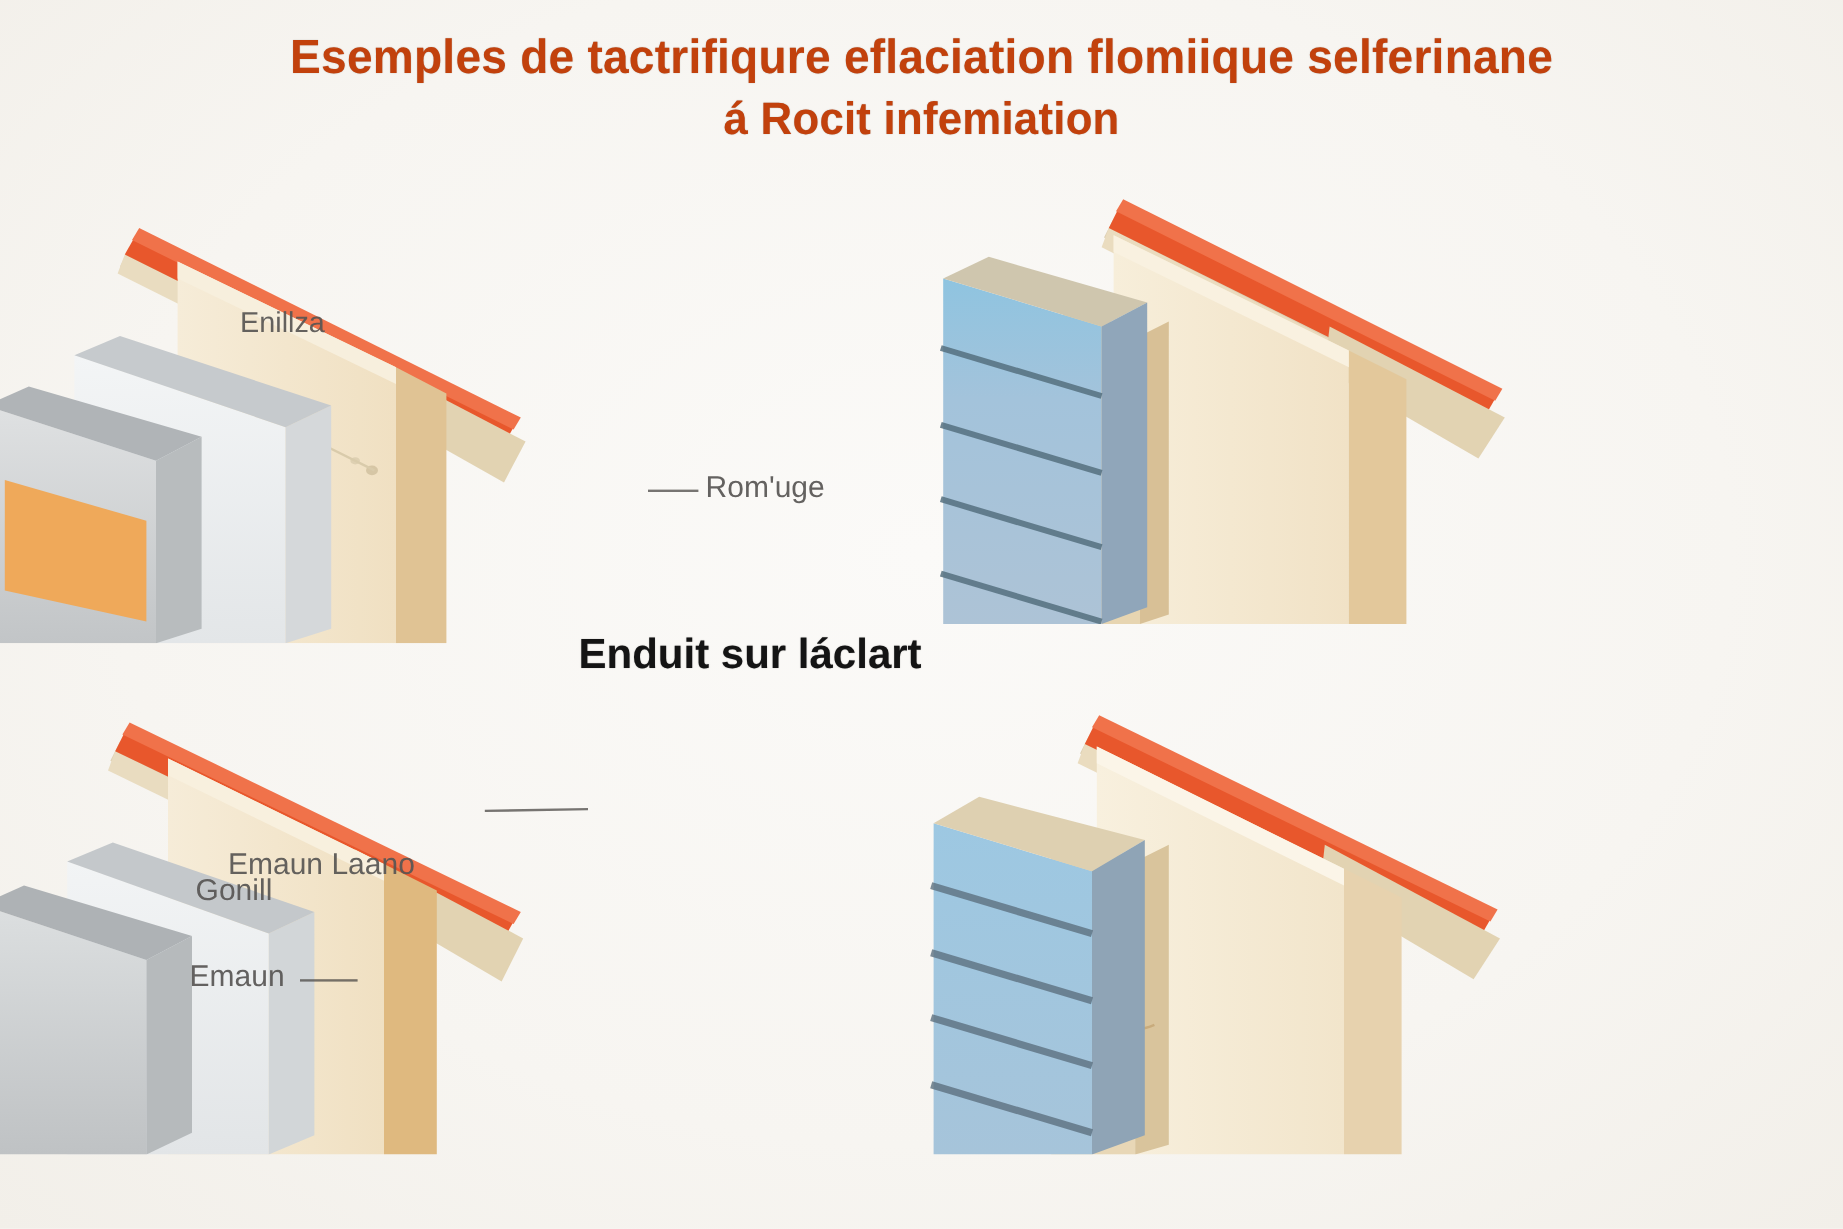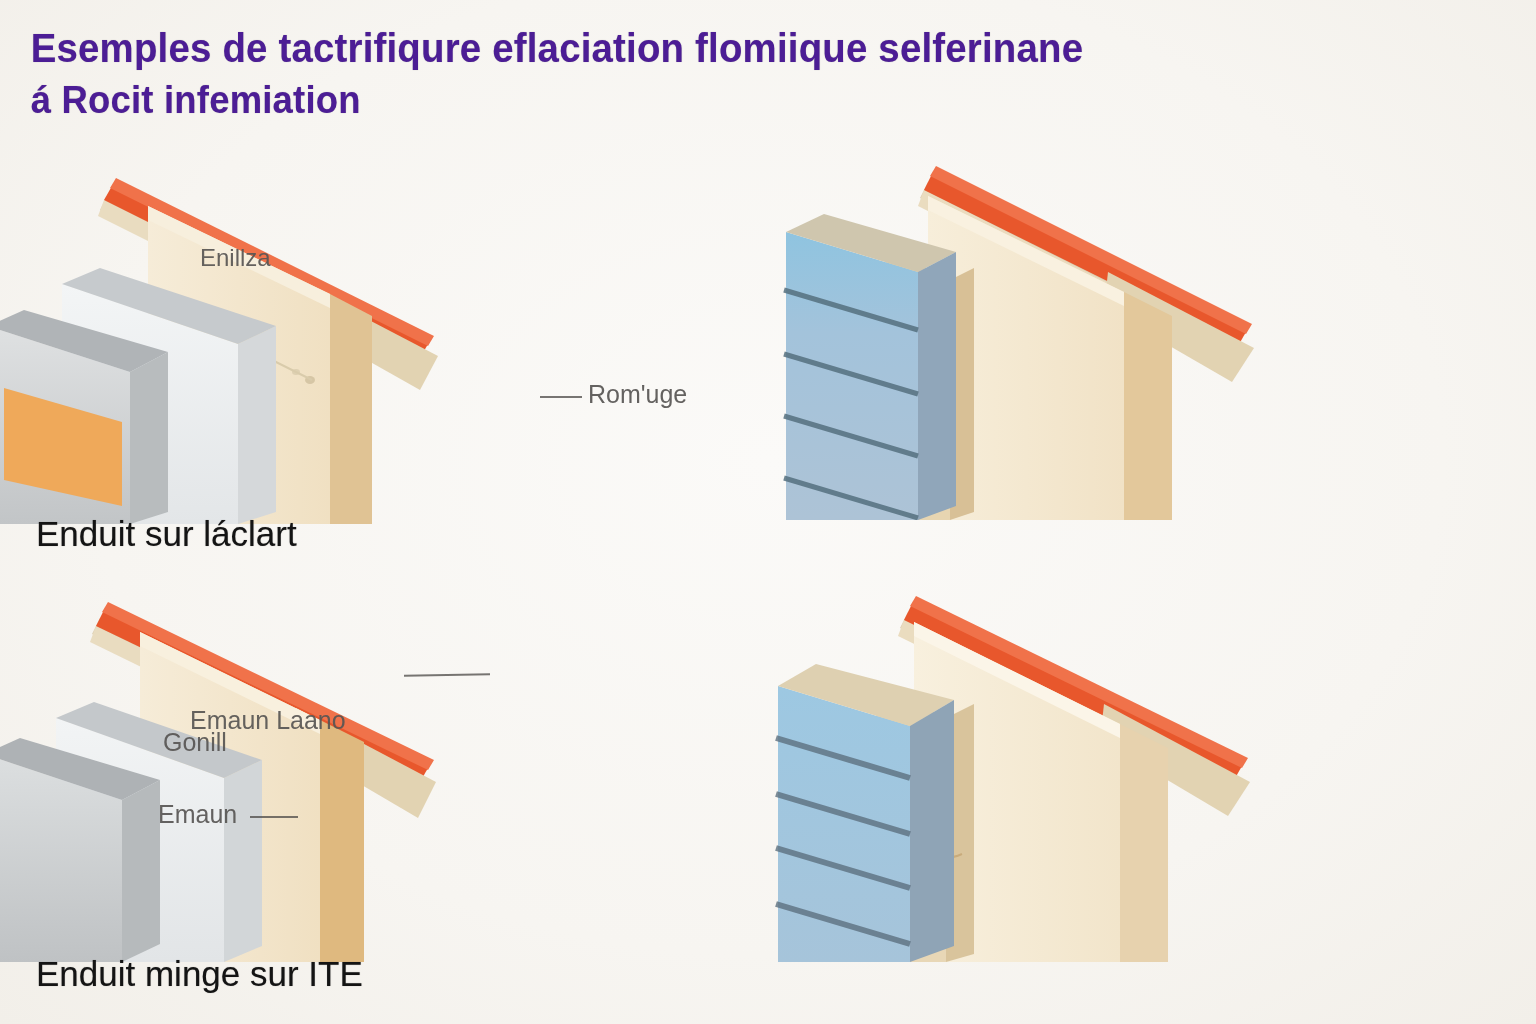--- a/index.html
+++ b/index.html
@@ -11,45 +11,44 @@
     position:relative;
   }
   
   .paper{
     position:absolute;inset:0;
     background:
       radial-gradient(ellipse at 50% 45%, #fbfaf8 0%, #f7f5f1 62%, #f2efe9 100%);
   }
   .title{
     position:absolute;left:0;right:0;top:24px;
-    text-align:left;
-    color:#4c1d95;
+    text-align:center;
+    color:#c2410c;
     font-weight:bold;
     letter-spacing:.2px;
     line-height:1.22;
     text-shadow:0 0 1px rgba(0,0,0,.30);
   }
   .title .l1{font-size:40px;display:block;transform:scaleX(.96);}
   .title .l2{font-size:38px;display:block;margin-top:4px;transform:scaleX(.96);}
 
   .grid{
     position:absolute;left:0;top:140px;width:1536px;height:884px;
   }
   .cell{position:absolute;width:768px;height:442px;}
-  .cell.c0{left:0;top:4px;}
+  .cell.c0{left:0;top:16px;}
   .cell.c1{left:768px;top:0;}
   .cell.c2{left:0;top:442px;}
   .cell.c3{left:768px;top:442px;}
 
   .art{position:absolute;left:0;top:0;width:768px;height:380px;}
   .caption{
     position:absolute;left:0;width:768px;top:370px;
-    text-align:left;font-size:35px;font-weight:normal;color:#141414;
+    text-align:right;font-size:35px;font-weight:bold;color:#141414;
     text-shadow:0 0 1px rgba(0,0,0,.35);
-    padding-left:36px;
   }
   .cell.c2 .caption, .cell.c3 .caption{top:372px;}
 
   .lbl{
     position:absolute;
     font-size:21px;
     color:#585654;
     font-weight:normal;
     white-space:nowrap;
     filter:blur(.25px);
@@ -226,21 +225,20 @@
       </g>
     </svg>
 
     <div class="lead" style="left:404px;top:92px;width:86px;transform:rotate(-1deg);"></div>
     <div class="lead" style="left:250px;top:234px;width:48px;"></div>
 
     <div class="lbl" style="left:190px;top:76px;font-size:25px;margin-top:48px;">Emaun Laano</div>
     <div class="lbl" style="left:128px;top:146px;font-size:25px;margin-left:35px;">Gonill</div>
     <div class="lbl" style="left:158px;top:218px;font-size:25px;">Emaun</div>
 
-    <div class="caption">Enduit minge sur ITE</div>
   </div>
 
   <div class="cell c3">
     <svg class="art" viewBox="0 0 768 380">
       <defs>
         <linearGradient id="wallD" x1="0" y1="0" x2="1" y2="0">
           <stop offset="0" stop-color="#f8f0de"></stop>
             <stop offset="1" stop-color="#f2e5cb"></stop>
         </linearGradient>
         <linearGradient id="blueD" x1="0" y1="0" x2="0" y2="1">

